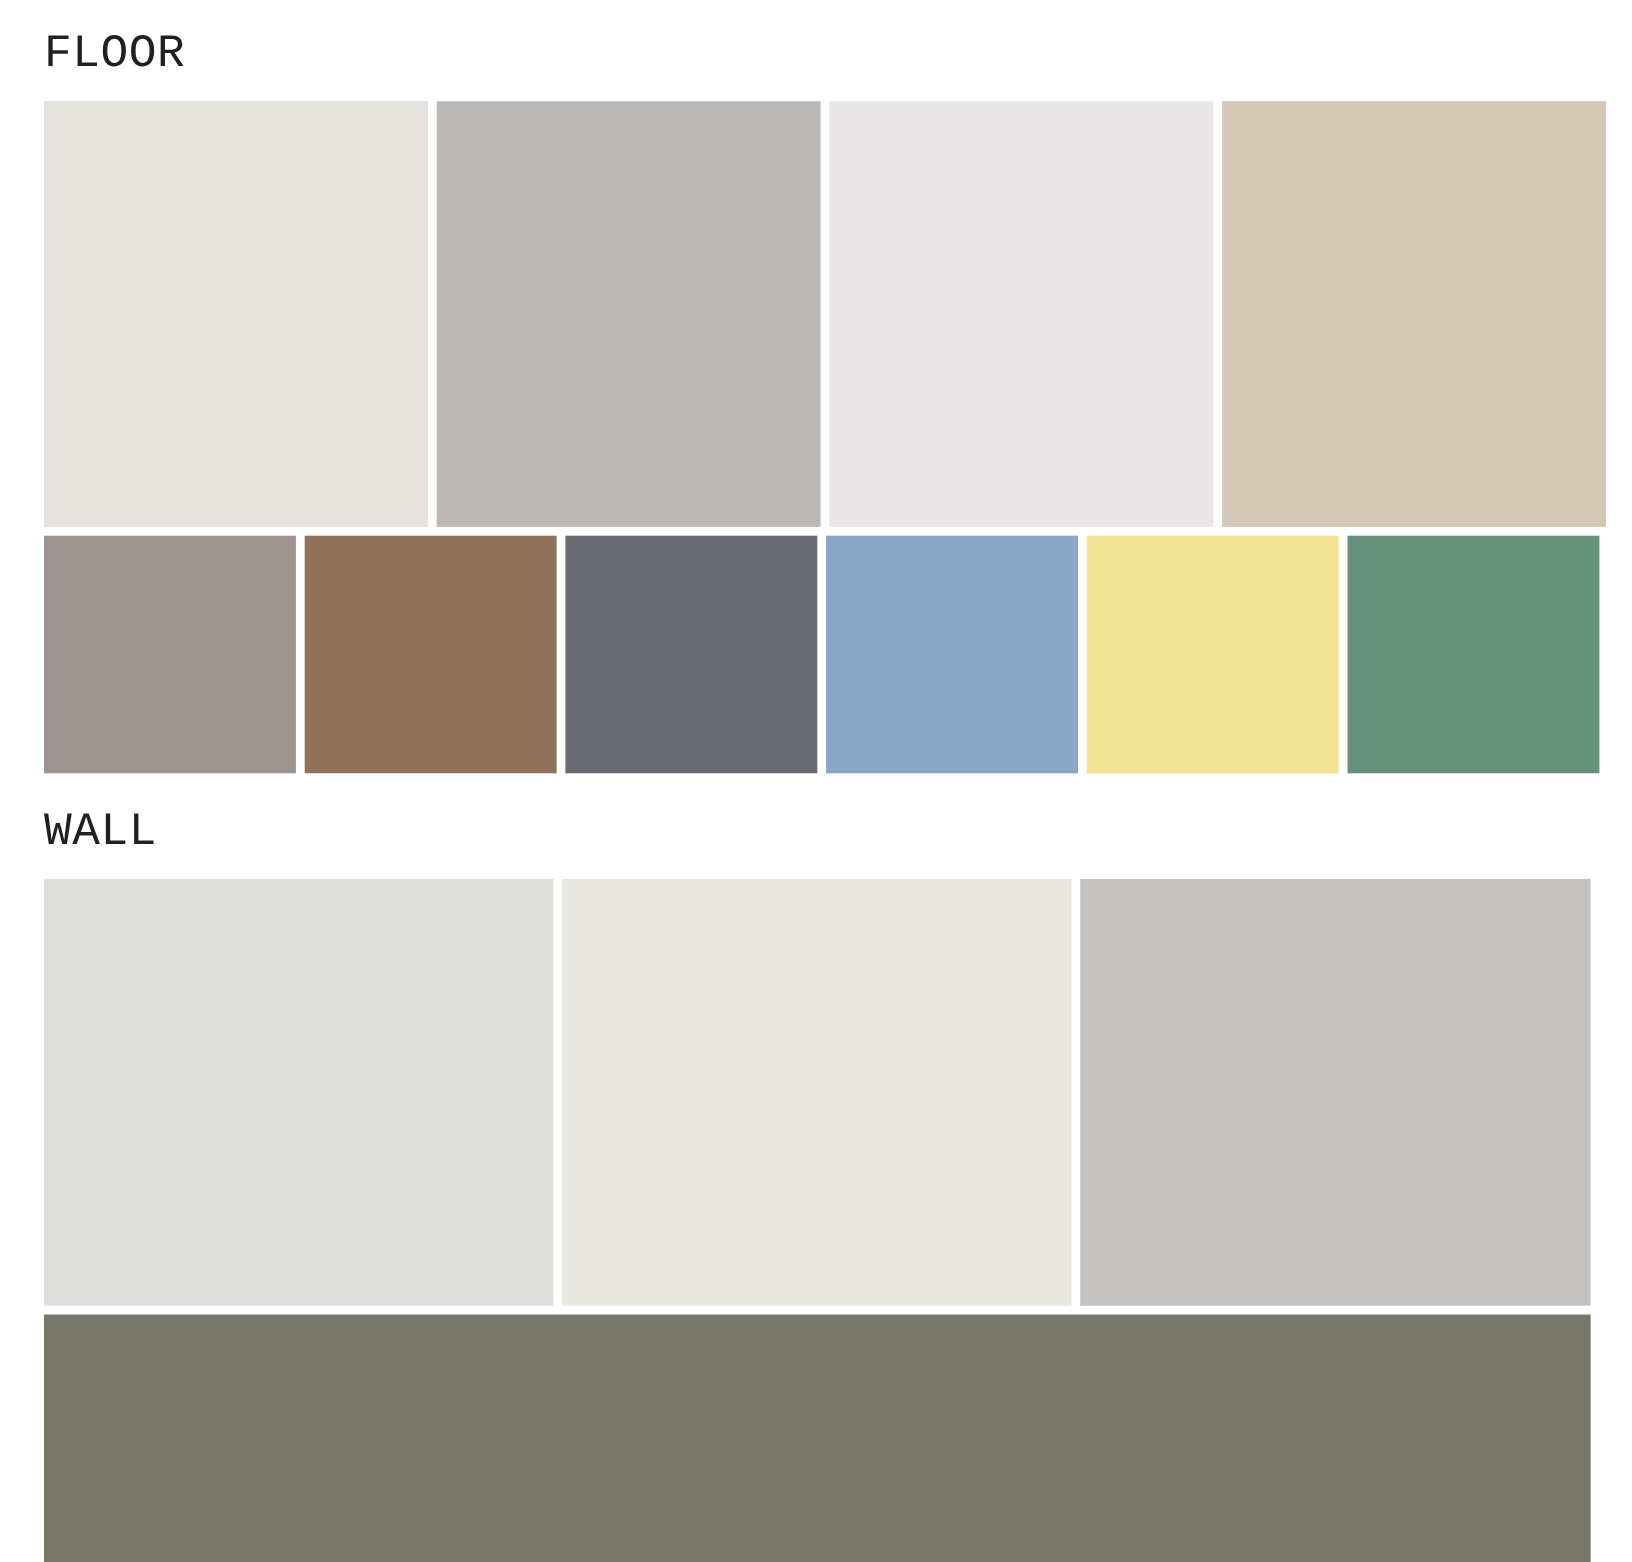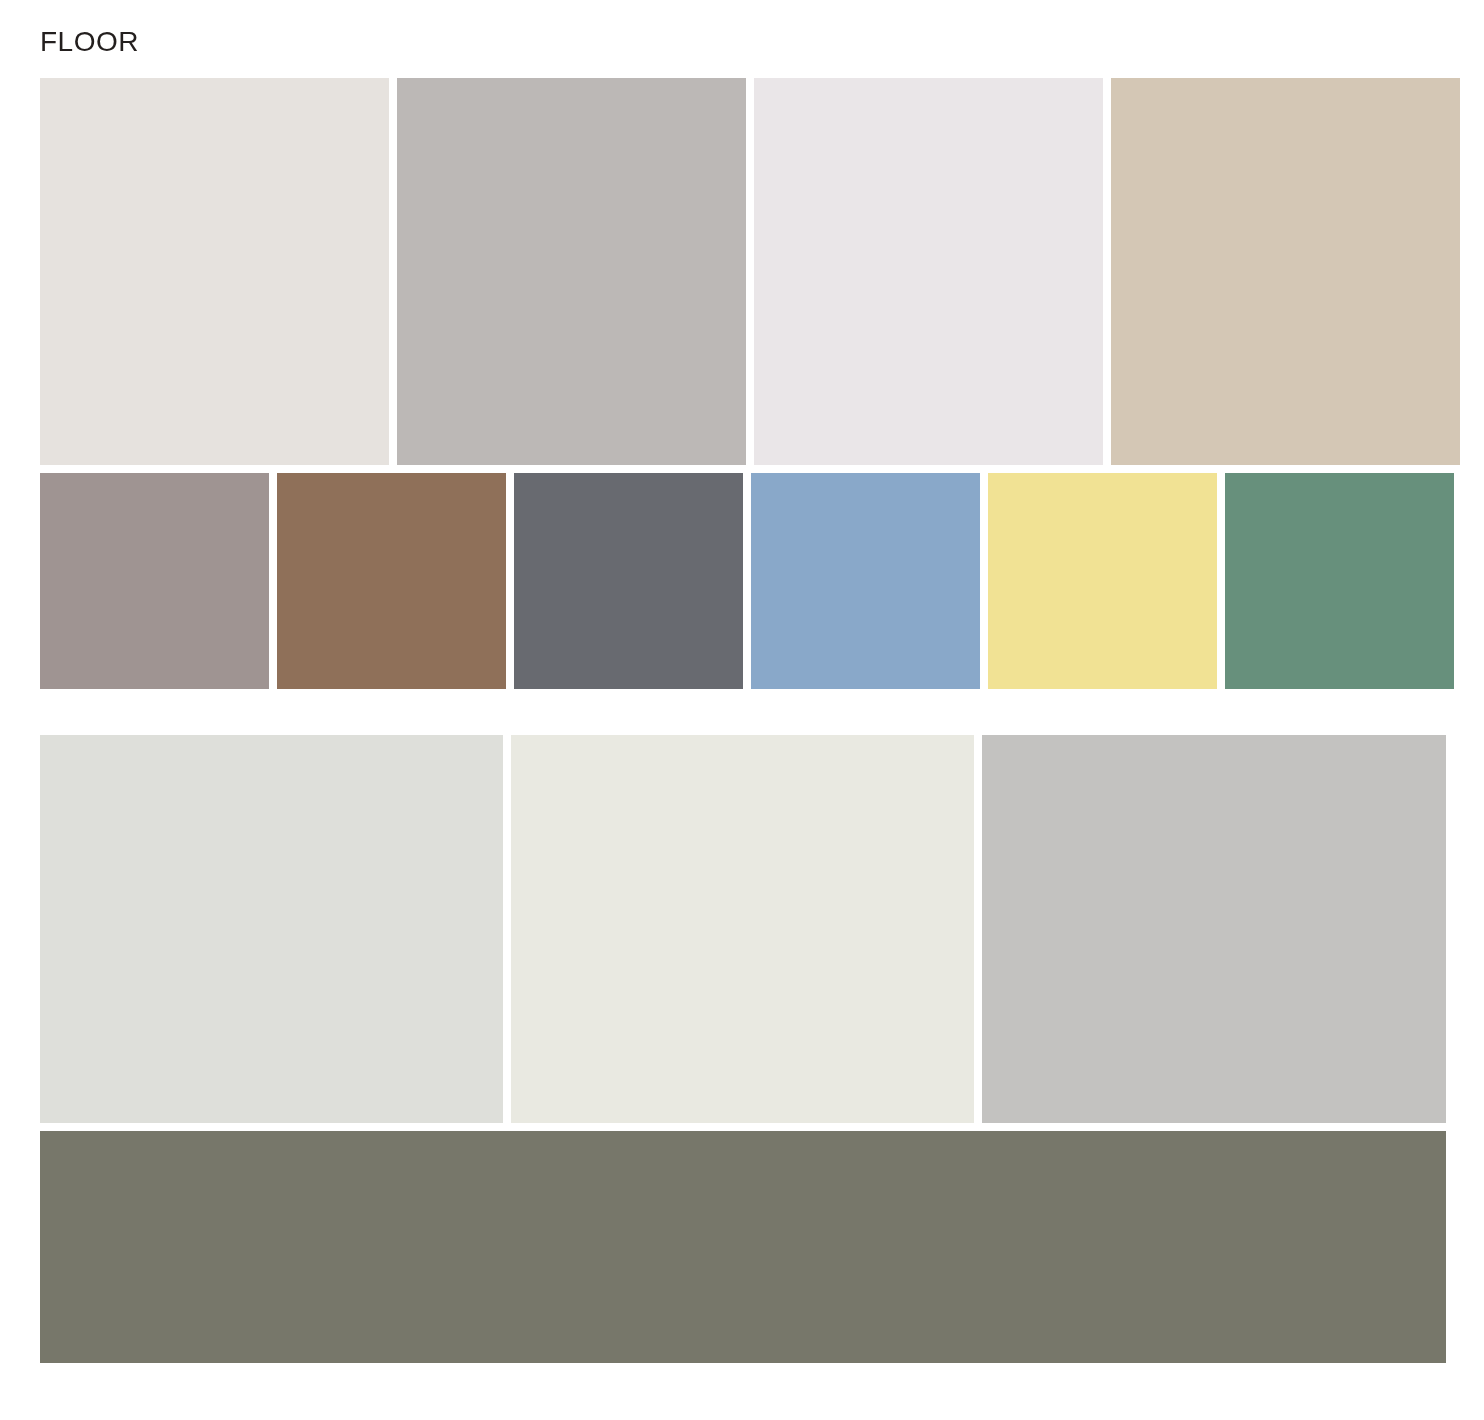--- a/index.html
+++ b/index.html
@@ -20,22 +20,22 @@
     overflow: hidden;
   }
 
   .section {
     position: absolute;
     left: 0;
     width: 1484px;
   }
 
   .section-title {
-    font-family: Liberation Sans, sans-serif;
-    font-size: 28px;
+    font-family: Liberation Mono, monospace;
+    font-size: 42px;
     font-weight: 400;
     letter-spacing: 0.5px;
     color: #231f1e;
     line-height: 1;
     padding-left: 40px;
   }
 
   .swatch-row {
     display: flex;
     width: 1406px;
@@ -80,20 +80,21 @@
       <div class="swatch" style="background-color: rgb(159, 148, 146); width: 229px;"></div>
       <div class="swatch" style="background-color: rgb(143, 112, 89); width: 229px;"></div>
       <div class="swatch" style="background-color: rgb(104, 106, 112); width: 229px;"></div>
       <div class="swatch" style="background-color: rgb(137, 168, 201); width: 229px;"></div>
       <div class="swatch" style="background-color: rgb(241, 226, 148); width: 229px;"></div>
       <div class="swatch" style="background-color: rgb(103, 144, 124); width: 229px;"></div>
     </div>
   </div>
 
   <div class="section" id="wall-section">
+    <div class="section-title" id="wall-title">WALL</div>
 
     <div class="swatch-row" id="wall-row-primary">
       <div class="swatch" style="background-color: rgb(222, 223, 218); width: 463px;"></div>
       <div class="swatch" style="background-color: rgb(233, 233, 225); width: 463px;"></div>
       <div class="swatch" style="background-color: rgb(195, 194, 192); width: 464px;"></div>
     </div>
 
     <div class="swatch-row" id="wall-row-feature">
       <div class="swatch" style="background-color: rgb(119, 119, 106); width: 1406px;"></div>
     </div>

